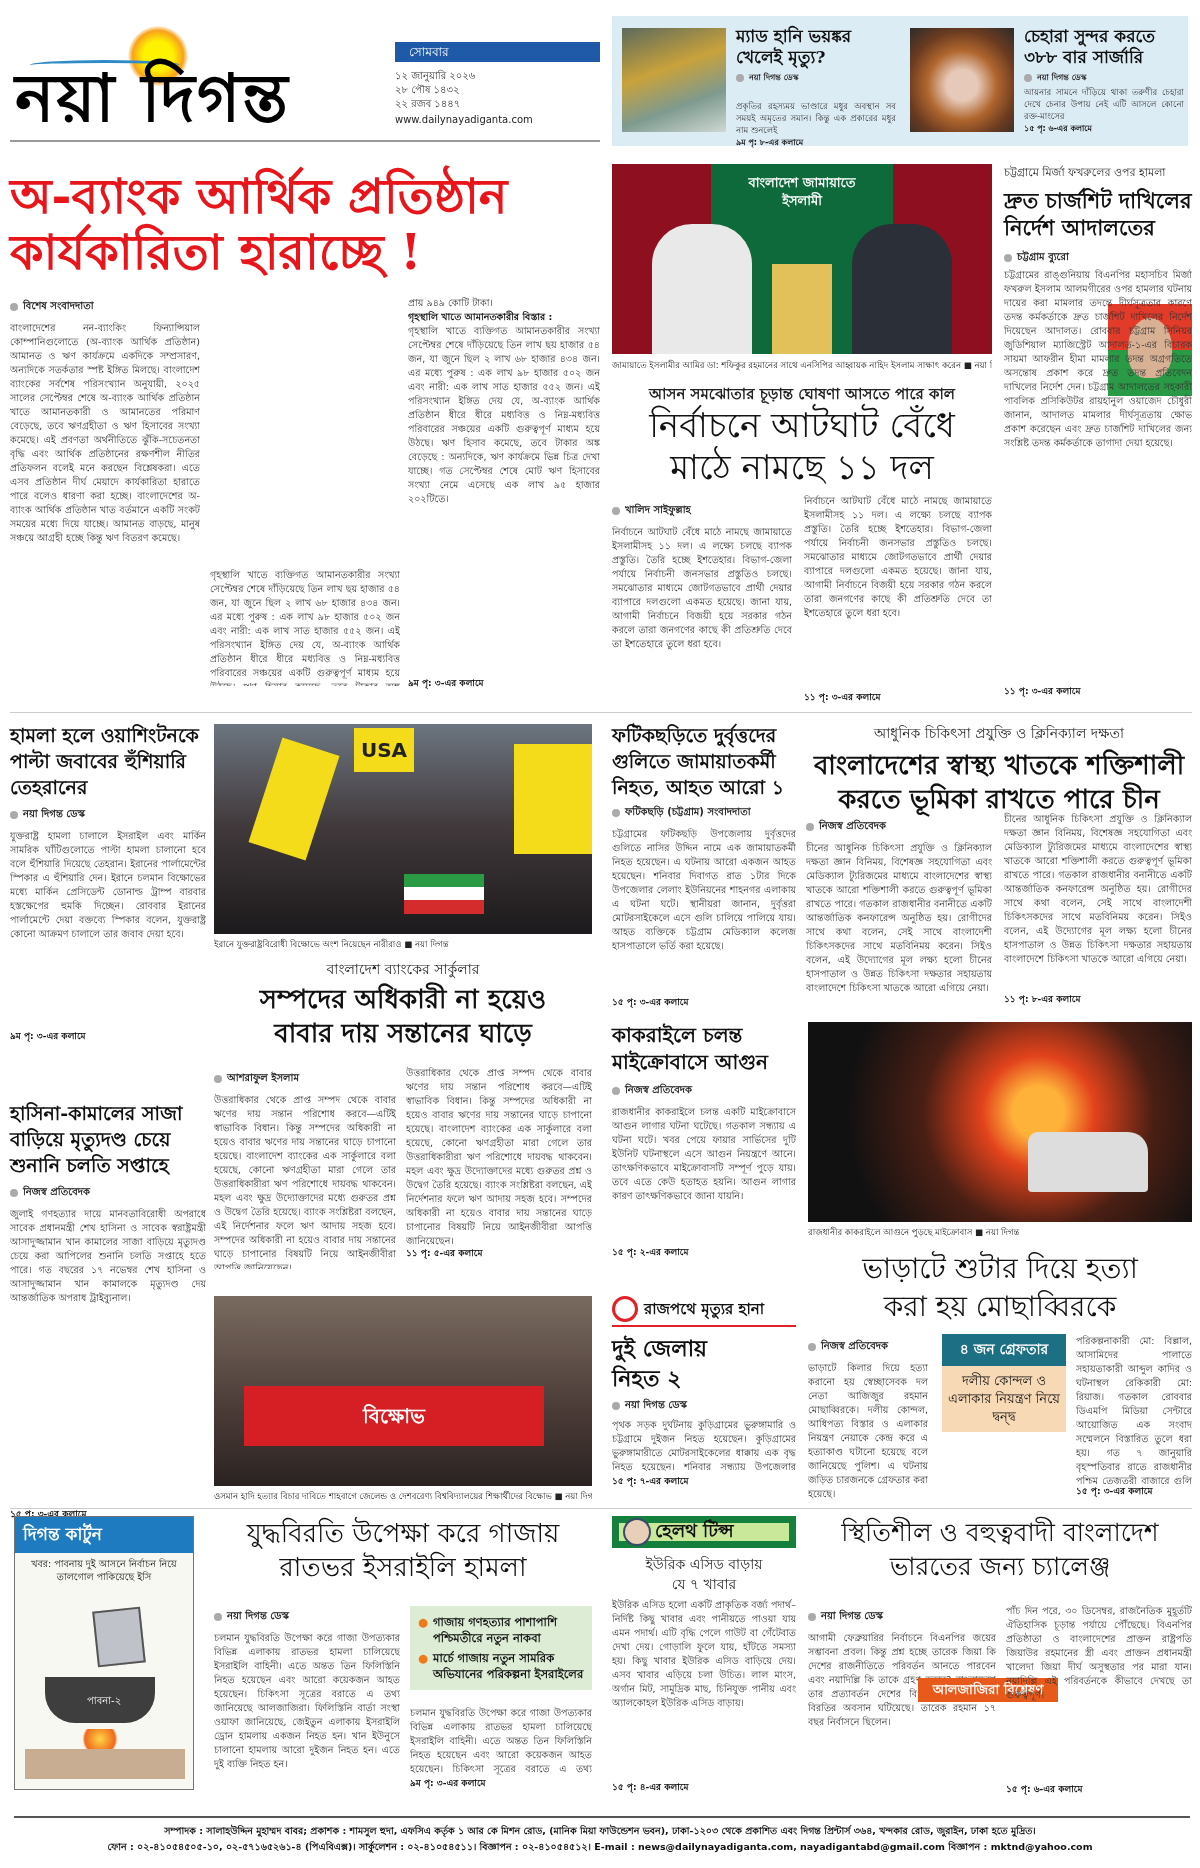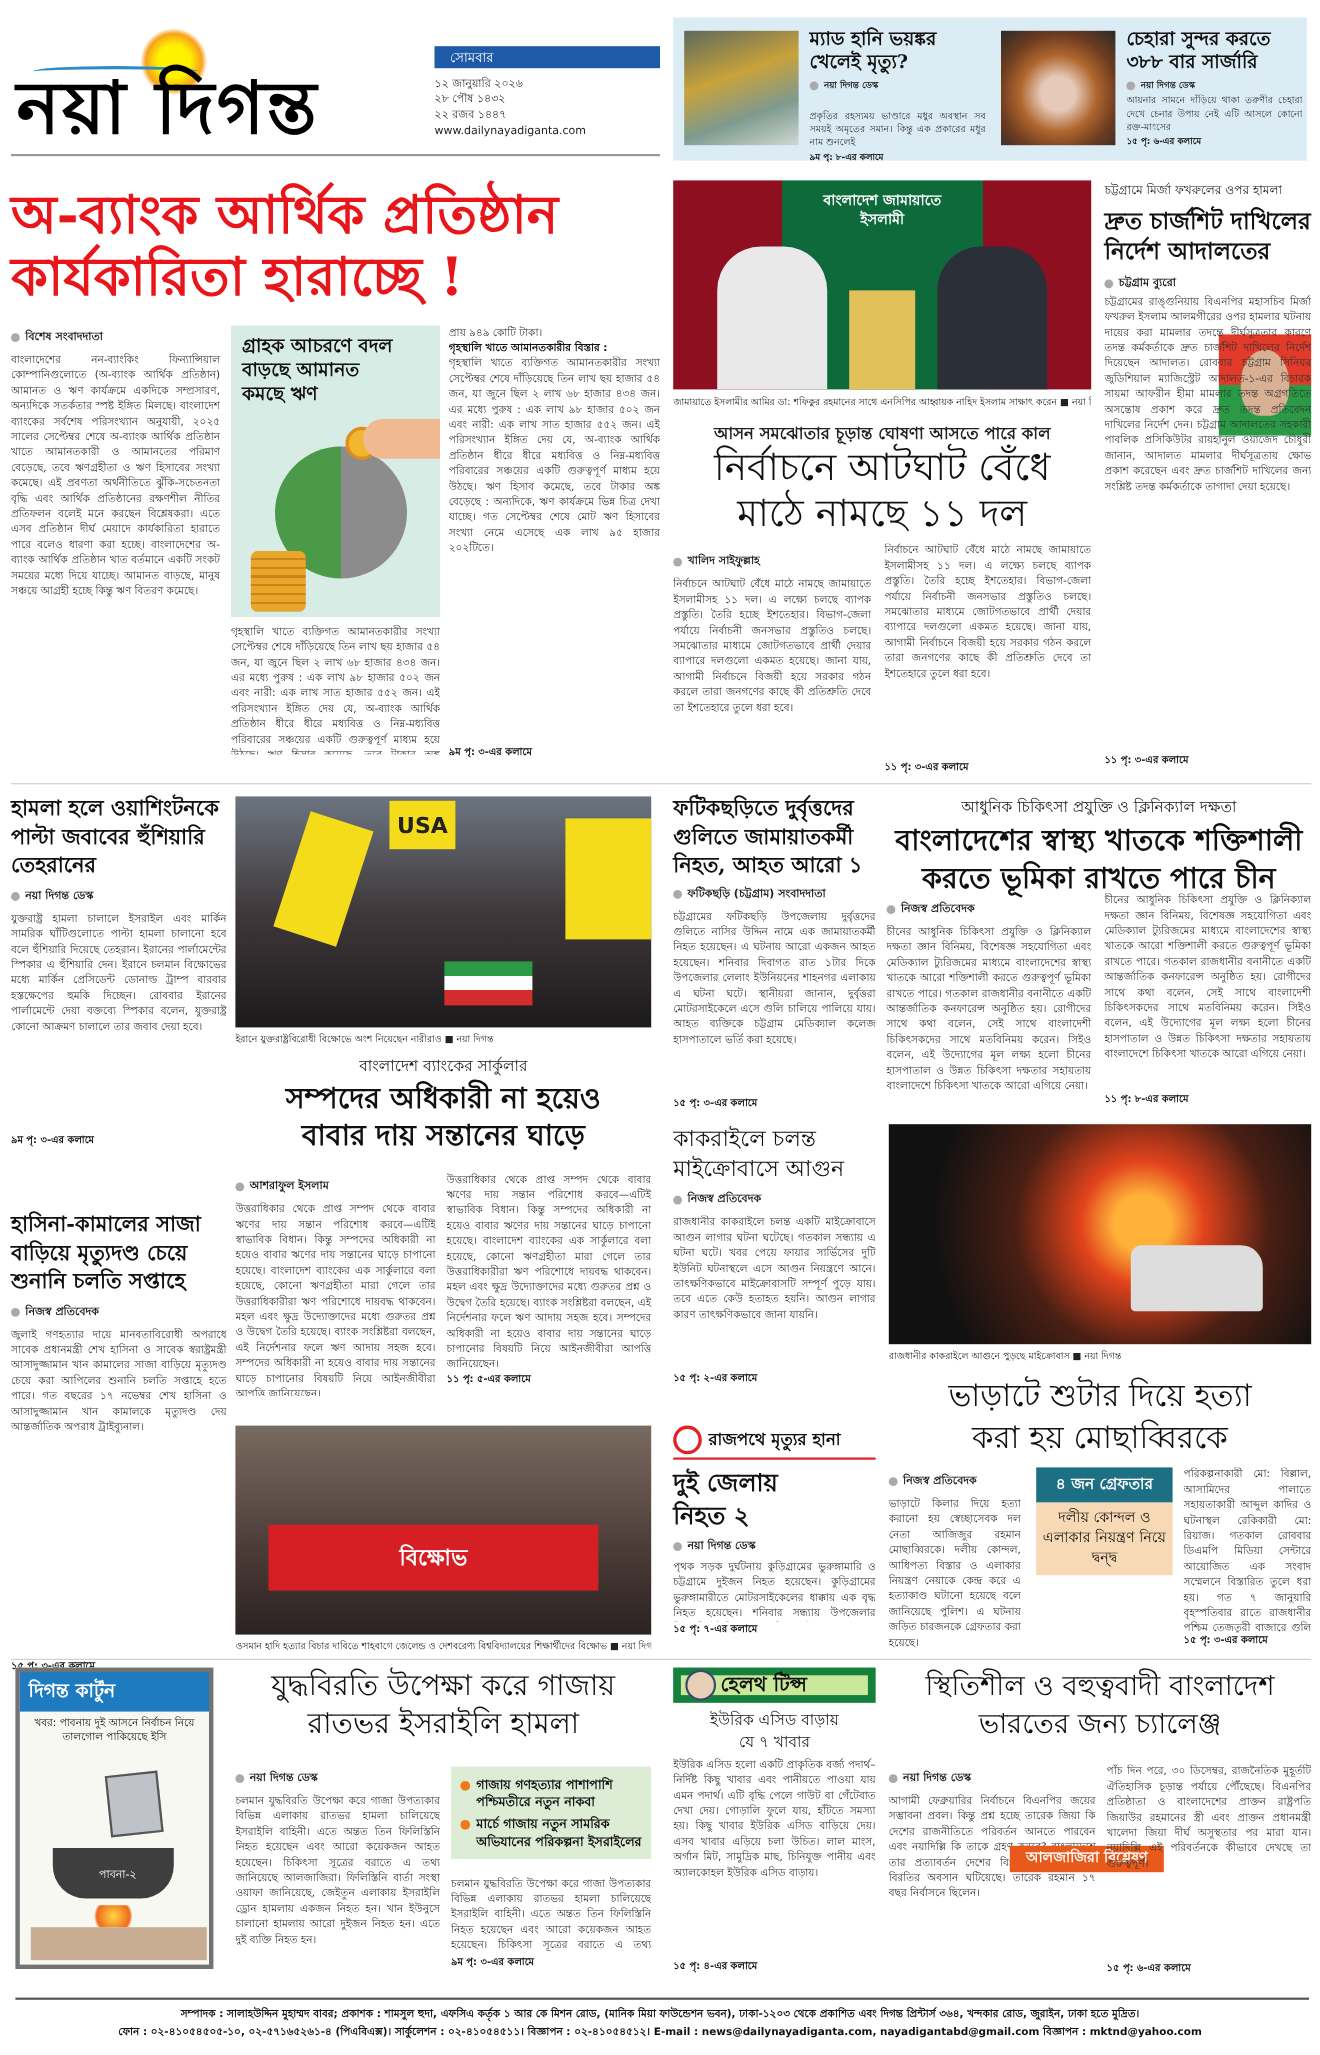--- a/index.html
+++ b/index.html
@@ -58,27 +58,20 @@
 <div class="abs" style="left:10px;top:168px;width:590px;height:540px">
   <div class="hd" style="font-size:48px;line-height:56px;color:#e8151b;font-weight:bold;white-space:nowrap">অ-ব্যাংক আর্থিক প্রতিষ্ঠান</div>
   <div class="hd" style="font-size:48px;line-height:56px;color:#e8151b;font-weight:bold;white-space:nowrap">কার্যকারিতা হারাচ্ছে !</div>
   <div class="abs" style="left:0;top:130px;width:190px">
     <div class="by">
         <span class="dot"></span>
         <span>বিশেষ সংবাদদাতা</span>
       </div>
     <div class="txt" style="height:388px;margin-top:6px">বাংলাদেশের নন-ব্যাংকিং ফিন্যান্সিয়াল কোম্পানিগুলোতে (অ-ব্যাংক আর্থিক প্রতিষ্ঠান) আমানত ও ঋণ কার্যক্রমে একদিকে সম্প্রসারণ, অন্যদিকে সতর্কতার স্পষ্ট ইঙ্গিত মিলছে। বাংলাদেশ ব্যাংকের সর্বশেষ পরিসংখ্যান অনুযায়ী, ২০২৫ সালের সেপ্টেম্বর শেষে অ-ব্যাংক আর্থিক প্রতিষ্ঠান খাতে আমানতকারী ও আমানতের পরিমাণ বেড়েছে, তবে ঋণগ্রহীতা ও ঋণ হিসাবের সংখ্যা কমেছে। এই প্রবণতা অর্থনীতিতে ঝুঁকি-সচেতনতা বৃদ্ধি এবং আর্থিক প্রতিষ্ঠানের রক্ষণশীল নীতির প্রতিফলন বলেই মনে করছেন বিশ্লেষকরা। এতে এসব প্রতিষ্ঠান দীর্ঘ মেয়াদে কার্যকারিতা হারাতে পারে বলেও ধারণা করা হচ্ছে। বাংলাদেশের অ-ব্যাংক আর্থিক প্রতিষ্ঠান খাত বর্তমানে একটি সংকট সময়ের মধ্যে দিয়ে যাচ্ছে। আমানত বাড়ছে, মানুষ সঞ্চয়ে আগ্রহী হচ্ছে কিন্তু ঋণ বিতরণ কমেছে।</div>
   </div>
-  <div class="abs" style="left:200px;top:128px;width:190px;height:265px;background:#d8ece6">
-    <div class="hd" style="font-size:17px;line-height:22px;font-weight:bold;padding:8px 10px;width:160px">গ্রাহক আচরণে বদল বাড়ছে আমানত কমছে ঋণ</div>
-    <div class="abs" style="left:40px;top:110px;width:120px;height:120px;border-radius:50%;background:linear-gradient(90deg,#4a9a4a 50%,#8c8c8c 50%)"></div>
-    <div class="abs" style="left:104px;top:92px;width:30px;height:30px;border-radius:50%;background:#f2b731;border:3px solid #e08d1c"></div>
-    <div class="abs" style="left:120px;top:85px;width:70px;height:36px;background:#f0b98f;border-radius:18px 0 0 18px"></div>
-    <div class="abs" style="left:18px;top:205px;width:50px;height:55px;background:repeating-linear-gradient(180deg,#e9a62a 0 6px,#c9861b 6px 8px);border-radius:6px"></div>
-  </div>
   <div class="abs" style="left:200px;top:400px;width:190px">
     <div class="txt" style="height:118px">গৃহস্থালি খাতে ব্যক্তিগত আমানতকারীর সংখ্যা সেপ্টেম্বর শেষে দাঁড়িয়েছে তিন লাখ ছয় হাজার ৫৪ জন, যা জুনে ছিল ২ লাখ ৬৮ হাজার ৪৩৪ জন। এর মধ্যে পুরুষ : এক লাখ ৯৮ হাজার ৫০২ জন এবং নারী: এক লাখ সাত হাজার ৫৫২ জন। এই পরিসংখ্যান ইঙ্গিত দেয় যে, অ-ব্যাংক আর্থিক প্রতিষ্ঠান ধীরে ধীরে মধ্যবিত্ত ও নিম্ন-মধ্যবিত্ত পরিবারের সঞ্চয়ের একটি গুরুত্বপূর্ণ মাধ্যম হয়ে উঠছে। ঋণ হিসাব কমেছে, তবে টাকার অঙ্ক বেড়েছে : অন্যদিকে, ঋণ কার্যক্রমে ভিন্ন চিত্র দেখা যাচ্ছে। গত সেপ্টেম্বর শেষে মোট ঋণ হিসাবের সংখ্যা নেমে এসেছে এক লাখ ৯৫ হাজার ২০২টিতে।</div>
   </div>
   <div class="abs" style="left:398px;top:128px;width:192px">
     <div class="txt">প্রায় ৯৪৯ কোটি টাকা।</div>
     <div style="font-size:9.5px;font-weight:bold;line-height:14px">গৃহস্থালি খাতে আমানতকারীর বিস্তার :</div>
     <div class="txt" style="height:348px">গৃহস্থালি খাতে ব্যক্তিগত আমানতকারীর সংখ্যা সেপ্টেম্বর শেষে দাঁড়িয়েছে তিন লাখ ছয় হাজার ৫৪ জন, যা জুনে ছিল ২ লাখ ৬৮ হাজার ৪৩৪ জন। এর মধ্যে পুরুষ : এক লাখ ৯৮ হাজার ৫০২ জন এবং নারী: এক লাখ সাত হাজার ৫৫২ জন। এই পরিসংখ্যান ইঙ্গিত দেয় যে, অ-ব্যাংক আর্থিক প্রতিষ্ঠান ধীরে ধীরে মধ্যবিত্ত ও নিম্ন-মধ্যবিত্ত পরিবারের সঞ্চয়ের একটি গুরুত্বপূর্ণ মাধ্যম হয়ে উঠছে। ঋণ হিসাব কমেছে, তবে টাকার অঙ্ক বেড়েছে : অন্যদিকে, ঋণ কার্যক্রমে ভিন্ন চিত্র দেখা যাচ্ছে। গত সেপ্টেম্বর শেষে মোট ঋণ হিসাবের সংখ্যা নেমে এসেছে এক লাখ ৯৫ হাজার ২০২টিতে।</div>
     <div class="cont" style="font-size:9px;margin-top:4px">৯ম পৃ: ৩-এর কলামে</div>
   </div>
 </div>
@@ -193,21 +186,21 @@
   <div class="txt" style="height:300px;margin-top:6px">জুলাই গণহত্যার দায়ে মানবতাবিরোধী অপরাধে সাবেক প্রধানমন্ত্রী শেখ হাসিনা ও সাবেক স্বরাষ্ট্রমন্ত্রী আসাদুজ্জামান খান কামালের সাজা বাড়িয়ে মৃত্যুদণ্ড চেয়ে করা আপিলের শুনানি চলতি সপ্তাহে হতে পারে। গত বছরের ১৭ নভেম্বর শেখ হাসিনা ও আসাদুজ্জামান খান কামালকে মৃত্যুদণ্ড দেয় আন্তর্জাতিক অপরাধ ট্রাইব্যুনাল।</div>
   <div class="cont" style="font-size:9px">১৫ পৃ: ৩-এর কলামে</div>
 </div>
 
 <div class="abs ph" style="left:214px;top:1296px;width:378px;height:190px;background:linear-gradient(180deg,#7a6b60 0%,#4b3b37 60%,#2a2322)">
   <div class="abs" style="left:30px;top:90px;width:300px;height:60px;background:#d51f24;color:#fff;font-weight:bold;font-size:20px;text-align:center;line-height:60px"><span>বিক্ষোভ</span></div>
 </div>
 <div class="abs cap" style="left:214px;top:1490px;width:378px"><span>ওসমান হাদি হত্যার বিচার দাবিতে শাহবাগে জেলেন্ড ও দেশবরেণ্য বিশ্ববিদ্যালয়ের শিক্ষার্থীদের বিক্ষোভ</span> ■ <span>নয়া দিগন্ত</span></div>
 
 <div class="abs" style="left:612px;top:1022px;width:184px;height:260px">
-  <div class="hd" style="font-size:20px;line-height:27px;font-weight:normal">কাকরাইলে চলন্ত মাইক্রোবাসে আগুন</div>
+  <div class="hd" style="font-size:20px;line-height:27px;font-weight:bold">কাকরাইলে চলন্ত মাইক্রোবাসে আগুন</div>
   <div class="by" style="margin-top:6px">
       <span class="dot"></span>
       <span>নিজস্ব প্রতিবেদক</span>
     </div>
   <div class="txt" style="height:140px;margin-top:6px">রাজধানীর কাকরাইলে চলন্ত একটি মাইক্রোবাসে আগুন লাগার ঘটনা ঘটেছে। গতকাল সন্ধ্যায় এ ঘটনা ঘটে। খবর পেয়ে ফায়ার সার্ভিসের দুটি ইউনিট ঘটনাস্থলে এসে আগুন নিয়ন্ত্রণে আনে। তাৎক্ষণিকভাবে মাইক্রোবাসটি সম্পূর্ণ পুড়ে যায়। তবে এতে কেউ হতাহত হয়নি। আগুন লাগার কারণ তাৎক্ষণিকভাবে জানা যায়নি।</div>
   <div class="cont" style="font-size:9px">১৫ পৃ: ২-এর কলামে</div>
 </div>
 <div class="abs ph" style="left:808px;top:1022px;width:384px;height:200px;background:radial-gradient(circle at 60% 45%,#ffb23a 0 10%,#e2431c 22%,#4a1f14 45%,#111 75%)">
   <div class="abs" style="left:220px;top:110px;width:120px;height:60px;background:#ddd;border-radius:10px 20px 4px 4px"></div>
 </div>
@@ -242,21 +235,21 @@
     <div style="background:#f8d9b6;font-size:13px;text-align:center;padding:6px 6px;line-height:18px">দলীয় কোন্দল ও এলাকার নিয়ন্ত্রণ নিয়ে দ্বন্দ্ব</div>
   </div>
   <div class="abs" style="left:268px;top:84px;width:116px">
     <div class="txt" style="height:150px">পরিকল্পনাকারী মো: বিল্লাল, আসামিদের পালাতে সহায়তাকারী আব্দুল কাদির ও ঘটনাস্থল রেকিকারী মো: রিয়াজ। গতকাল রোববার ডিএমপি মিডিয়া সেন্টারে আয়োজিত এক সংবাদ সম্মেলনে বিস্তারিত তুলে ধরা হয়। গত ৭ জানুয়ারি বৃহস্পতিবার রাতে রাজধানীর পশ্চিম তেজতুরী বাজারে গুলি করে হত্যা করা হয় মোছাব্বিরকে।</div>
     <div class="cont" style="font-size:9px">১৫ পৃ: ৩-এর কলামে</div>
   </div>
 </div>
 
 <div class="abs rule" style="left:10px;top:1508px;width:1182px"></div>
 
-<div class="abs" style="left:14px;top:1516px;width:180px;height:274px;border:4px solid #737373;background:#f8f8f2">
+<div class="abs" style="left:14px;top:1516px;width:180px;height:274px;border:1px solid #737373;background:#f8f8f2">
   <div style="background:#1e7bbf;color:#fff;font-size:17px;font-weight:bold;padding:4px 8px">দিগন্ত কার্টুন</div>
   <div style="font-size:9.5px;text-align:center;padding:4px 6px;line-height:13px">খবর: পাবনায় দুই আসনে নির্বাচন নিয়ে তালগোল পাকিয়েছে ইসি</div>
   <div class="abs" style="left:80px;top:92px;width:48px;height:56px;background:#bfc3c9;border:2px solid #555;transform:rotate(-6deg)"></div>
   <div class="abs" style="left:30px;top:160px;width:110px;height:46px;background:#3e3e3e;border-radius:0 0 30px 30px"></div>
   <div class="abs" style="left:72px;top:176px;color:#fff;font-size:10px">পাবনা-২</div>
   <div class="abs" style="left:62px;top:212px;width:46px;height:20px;background:radial-gradient(circle,#ffd447,#f06a1a 60%,transparent 70%)"></div>
   <div class="abs" style="left:10px;top:232px;width:160px;height:30px;background:#c8ad93"></div>
 </div>
 
 <div class="abs" style="left:214px;top:1516px;width:378px;height:280px">

